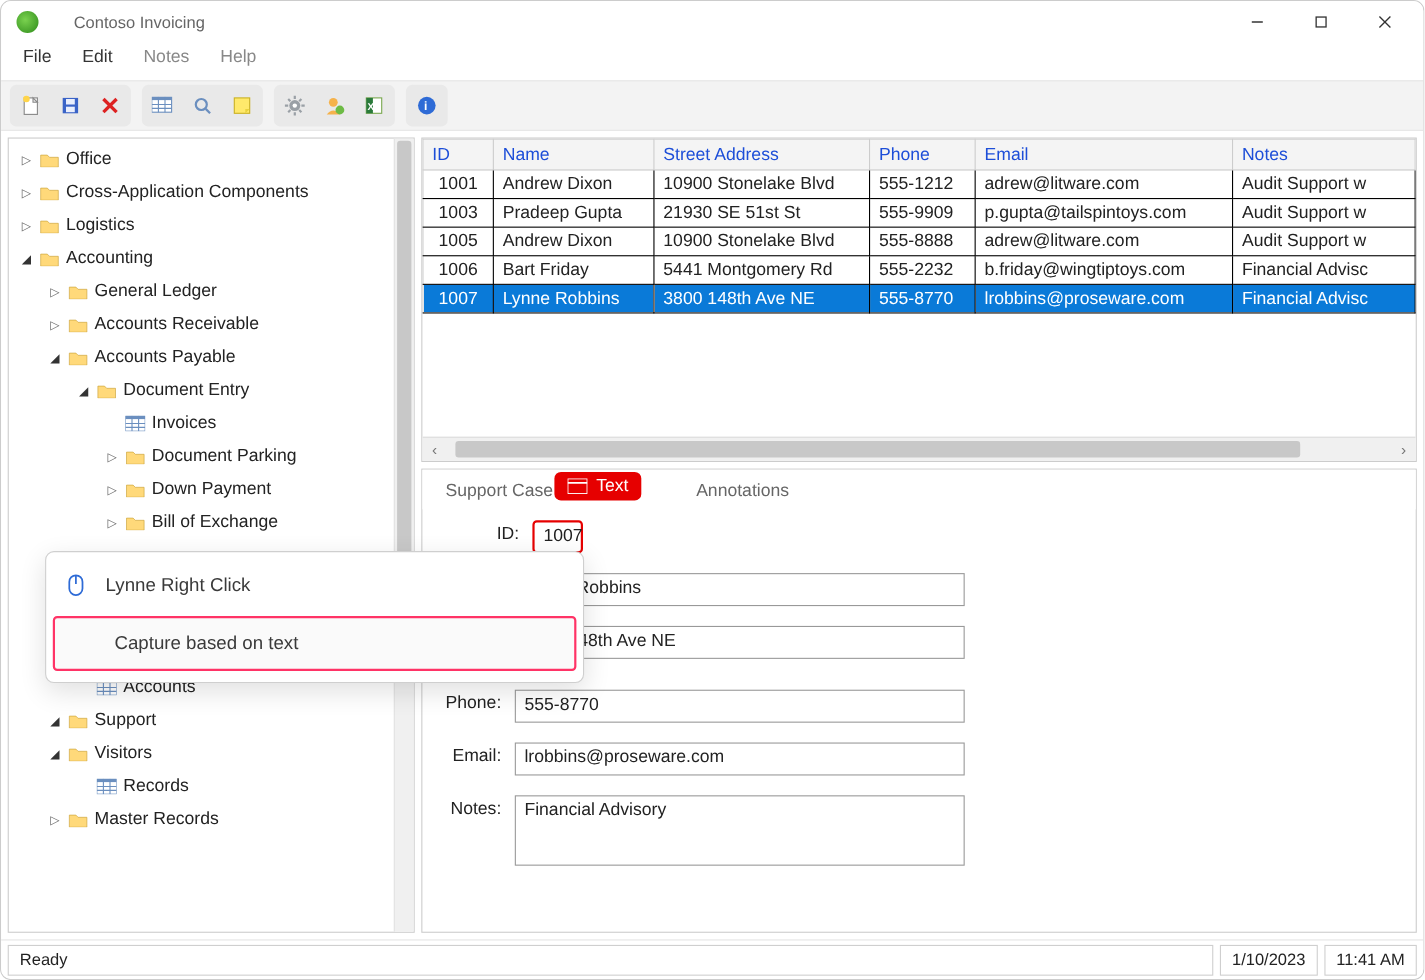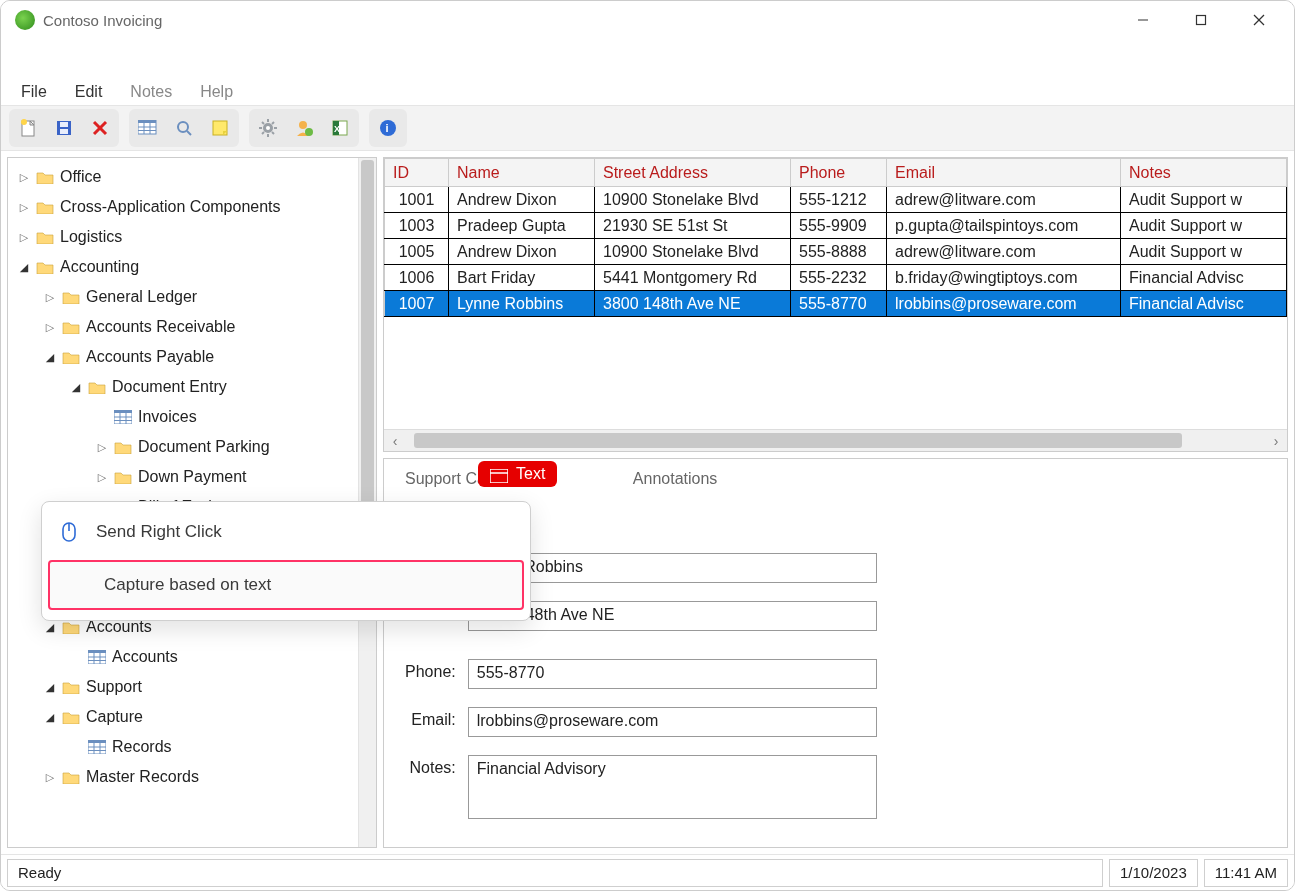--- a/index.html
+++ b/index.html
@@ -23,34 +23,33 @@
     height: 38px;
     display: flex; align-items: center;
     background: #fff;
     padding: 0 6px;
   }
   .titlebar .app-icon {
     width: 20px; height: 20px; margin: 0 8px;
     background: radial-gradient(circle at 40% 40%, #7ad24f, #2d8a1a);
     border-radius: 50%;
   }
-  .titlebar .title { color: #666; font-size: 15px; flex: 0 0 auto;}
+  .titlebar .title { color: #666; font-size: 15px; flex: 0 0 auto; margin-left: 24px;}
   .titlebar .spacer { flex: 1; }
   .titlebar .winbtn {
     width: 58px; height: 38px; display:flex; align-items:center; justify-content:center;
     color: #444;
   }
   
   .menubar {
     height: 34px;
-    display:flex; align-items:flex-end;
+    display:flex; align-items:flex-start;
     gap: 4px;
     padding: 0 8px;
     background:#fff;
-    margin-top:32px;
   }
   .menubar .menuitem {
     padding: 4px 12px; border-radius:4px; font-size:16px; color:#333;
   }
   .menubar .menuitem.dim { color:#888; }
   
   .toolbar {
     height: 46px;
     background:#f3f3f3;
     border-top:1px solid #e5e5e5;
@@ -117,21 +116,21 @@
     height: 295px;
     display:flex; flex-direction:column;
     overflow:hidden;
   }
   table.grid {
     border-collapse: collapse; width:100%; table-layout:fixed;
   }
   table.grid th {
     background:#f4f4f4; text-align:left; font-weight:400;
     padding:4px 8px; height:28px; border:1px solid #ccc;
-    font-size:16px; color:#b91c1c;
+    font-size:16px; color:#1d4ed8;
   }
   table.grid td {
     padding:2px 8px; height:26px; border:1px solid #000;
     font-size:16px; white-space:nowrap; overflow:hidden;
   }
   table.grid td.idcell { text-align:center; border-left:1px solid #ccc;}
   tr.selected td { background:#0a7ad8; color:#fff; }
   .grid-hscroll{
     height:22px; background:#f0f0f0; border-top:1px solid #ddd;
     position:relative;
@@ -152,23 +151,23 @@
   .tabs {
     height:36px; display:flex; align-items:flex-end;
     padding-left:4px; position:relative;
     background:#fff;
   }
   .tab {
     padding:6px 16px; font-size:16px; color:#666;
     border:1px solid transparent;
   }
   .text-badge{
-    position:absolute; left:94px; top:2px;
+    position:absolute; left:120px; top:2px;
     background:#e60000; color:#fff; border-radius:6px;
-    padding:4px 12px; display:flex; align-items:flex-end; gap:8px;
+    padding:4px 12px; display:flex; align-items:center; gap:8px;
     font-size:16px; z-index:5;
   }
   .form {
     padding: 10px 10px 10px 0;
   }
   .frow{ display:flex; align-items:flex-start; margin-bottom:18px; }
   .frow .flabel{
     width:100px; text-align:right; padding-right:12px; font-weight:400;
     font-size:16px; padding-top:4px;
   }
@@ -487,21 +486,21 @@
             </span>
             <span>Support</span>
           </div>
         <div class="tnode indent-2">
             <span class="twisty" style="color:#333">◢</span>
             <span class="folder-icon">
               <svg width="18" height="14">
                 <use href="#folder"></use>
               </svg>
             </span>
-            <span>Capture</span>
+            <span>Visitors</span>
           </div>
         <div class="tnode indent-3">
             <span class="twisty"></span>
             <span class="folder-icon">
               <svg width="18" height="14">
                 <use href="#gridicon"></use>
               </svg>
             </span>
             <span>Records</span>
           </div>
@@ -644,21 +643,21 @@
   </div>
 
   <div class="contextmenu">
     <div class="cmitem">
       <span class="cmicon">
         <svg width="18" height="22">
             <rect x="3" y="2" width="12" height="18" rx="6" fill="none" stroke="#2e6bd6" stroke-width="1.6"></rect>
             <line x1="9" y1="2" x2="9" y2="10" stroke="#2e6bd6" stroke-width="1.6"></line>
           </svg>
       </span>
-      <span>Send Right Click</span>
+      <span>Lynne Right Click</span>
     </div>
     <div class="cmitem hl">
       <span class="cmicon"></span>
       <span>Capture based on text</span>
     </div>
   </div>
 
 </div>
 
 </body></html>

